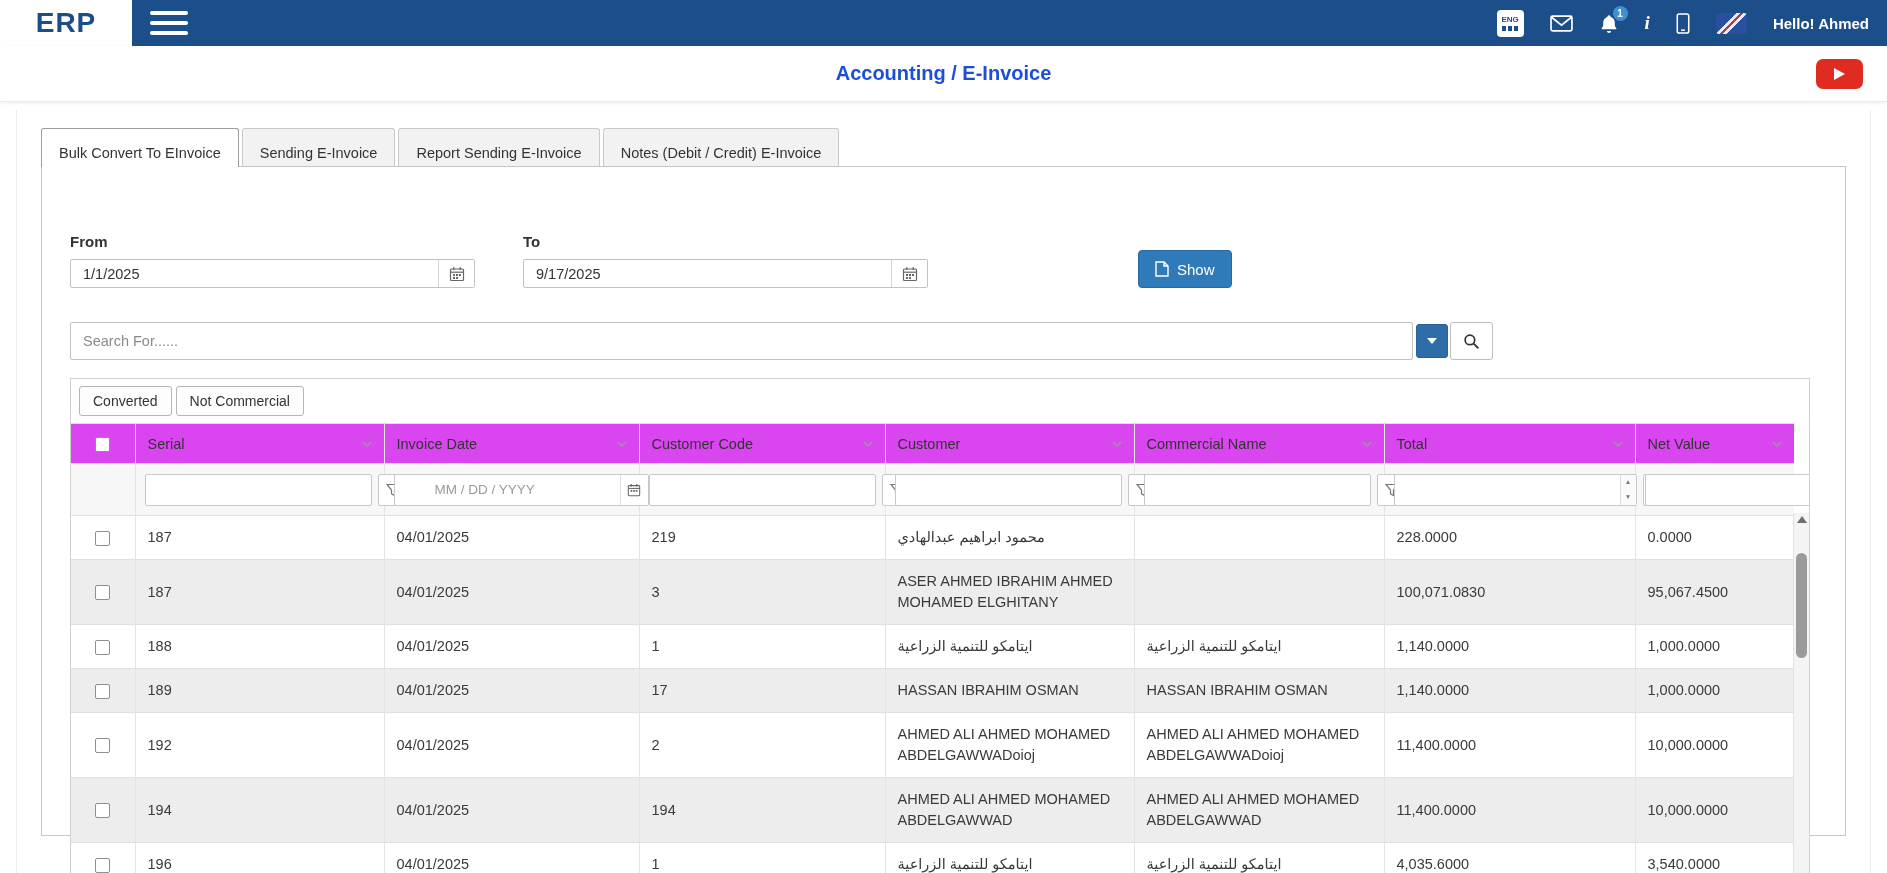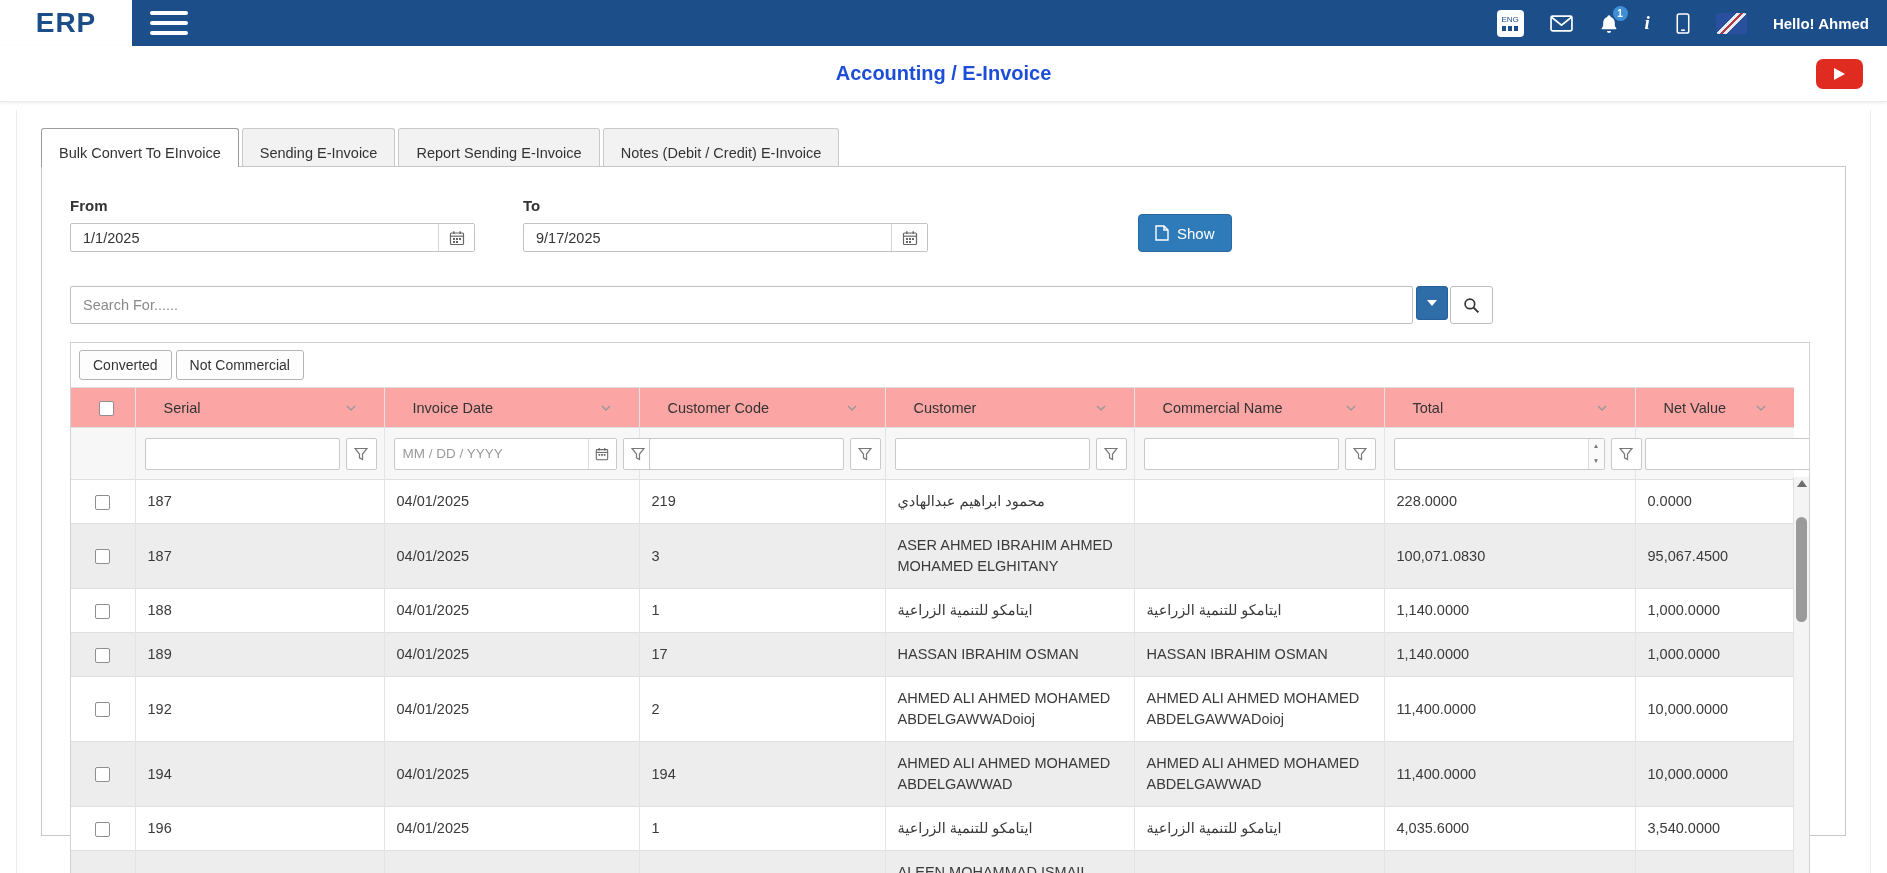--- a/index.html
+++ b/index.html
@@ -9,21 +9,21 @@
   
   .topbar { height:46px; background:#1c4e8a; display:flex; align-items:center; position:relative; }
   .logo-box { width:132px; height:46px; background:#fff; display:flex; align-items:center; justify-content:center; cursor:pointer; }
   .logo-text { font-weight:900; font-size:28px; color:#1b4e89; letter-spacing:1px; position:relative; }
   .hamburger { margin-left:18px; width:38px; height:28px; background:none; border:none; cursor:pointer;
     display:flex; flex-direction:column; justify-content:space-between; padding:2px 0; }
   .hamburger i { display:block; height:4px; background:#fff; border-radius:2px; }
   .topbar-right { margin-left:auto; display:flex; align-items:center; gap:26px; padding-right:18px; }
   .tb-icon { background:none; border:none; cursor:pointer; position:relative; display:flex; align-items:center; justify-content:center; }
   .lang-box { width:27px; height:27px; background:#fff; border-radius:4px; display:flex; flex-direction:column; align-items:center; justify-content:center; }
-  .lang-box .lang-label { font-size:8px; font-weight:normal; color:#1b4e89; line-height:9px; }
+  .lang-box .lang-label { font-size:8px; font-weight:bold; color:#1b4e89; line-height:9px; }
   .lang-box .lang-bars { display:flex; gap:2px; margin-top:2px; }
   .lang-box .lang-bars i { width:4px; height:5px; background:#1b4e89; display:block; }
   .badge { position:absolute; top:-7px; right:-9px; min-width:15px; height:15px; border-radius:8px;
     background:#3f8fd6; color:#fff; font-size:10px; line-height:15px; text-align:center; padding:0 3px; font-weight:bold; }
   .info-glyph { color:#fff; font-family:"Liberation Serif", serif; font-weight:bold; font-style:italic; font-size:19px; }
   .flag { width:31px; height:21px; border-radius:3px; overflow:hidden;
     background:linear-gradient(135deg,#2a4f9e 0 40%,#e8edf5 40% 48%,#b23a48 48% 52%,#e8edf5 52% 60%,#2a4f9e 60% 100%); }
   .greeting { color:#fff; font-size:15px; font-weight:bold; white-space:nowrap; cursor:pointer; }
 
   
@@ -38,54 +38,54 @@
   .main-wrap { margin:8px 16px 0; border-left:1px solid #ececec; border-right:1px solid #ececec; padding:18px 24px 0; height:767px; }
 
   .tabs { display:flex; align-items:flex-end; }
   .tab { background:#f2f2f2; border:1px solid #c9c9c9; border-bottom:none; padding:16px 17px; font-size:14.5px;
     color:#333; cursor:pointer; margin-right:3px; border-radius:3px 3px 0 0; position:relative; height:38px; white-space:nowrap; }
   .tab.active { background:#fff; border-color:#9d9d9d; z-index:2; margin-bottom:-1px; height:39px; }
 
   .panel { border:1px solid #c6c6c6; background:#fff; padding:30px 28px 0; position:relative; height:670px; }
 
   .daterow { display:flex; align-items:flex-end; }
-  .datecol { width:405px; }
+  .datecol { width:405px;margin-top:36px; }
   .datecol + .datecol { margin-left:48px; }
   .field-label { font-weight:bold; font-size:15px; color:#333; margin-bottom:9px; display:block; }
   .input-group { display:flex; height:29px; border:1px solid #c2c2c2; border-radius:2px; background:#fff; }
   .input-group input { flex:1; border:none; outline:none; padding:0 12px; font-size:14.5px; color:#333; background:transparent; font-family:inherit; }
   .cal-btn { width:36px; border:none; border-left:1px solid #d5d5d5; background:#fff; cursor:pointer;
     display:flex; align-items:center; justify-content:center; }
   .show-btn { margin-left:210px; height:38px; padding:0 16px; background:#2f7ab8; border:1px solid #2868a0; border-radius:4px;
     color:#fff; font-size:15px; cursor:pointer; display:flex; align-items:center; gap:8px; font-family:inherit; }
 
-  .searchrow { margin-top:34px; display:flex; }
+  .searchrow { margin-top:34px; display:flex; align-items:center; }
   .search-input { width:1343px; height:38px; border:1px solid #c2c2c2; border-radius:2px; padding:0 12px; font-size:14.5px;
     outline:none; color:#333; font-family:inherit; }
   .search-input::placeholder { color:#8a8a8a; }
   .dd-btn { width:32px; height:34px; margin-left:3px; background:#2f6da8; border:1px solid #27609a; border-radius:3px;
     cursor:pointer; display:flex; align-items:center; justify-content:center; }
   .dd-btn i { width:0; height:0; border-left:5px solid transparent; border-right:5px solid transparent; border-top:6px solid #fff; display:block; }
   .search-btn { width:43px; height:38px; margin-left:2px; background:#fff; border:1px solid #bdbdbd; border-radius:3px;
     cursor:pointer; display:flex; align-items:center; justify-content:center; }
 
   
   .grid-box { margin-top:18px; width:1740px; border:1px solid #d2d2d2; position:relative; background:#fff; height:545px; overflow:hidden; }
   .toggle-row { padding:7px 8px; display:flex; gap:4px; }
   .toggle-btn { background:#fdfdfd; border:1px solid #b5b5b5; border-radius:3px; padding:6px 13px; font-size:14px;
     color:#333; cursor:pointer; font-family:inherit; }
 
   table.grid { border-collapse:collapse; table-layout:fixed; width:1723px; }
   .grid th, .grid td { border-right:1px solid #e4e4e4; border-top:1px solid #e0e0e0; vertical-align:middle; text-align:left; }
   .grid th:last-child, .grid td:last-child { border-right:none; }
-  .hdr-row th { background:#fca5a5; height:40px; padding:0 28px; font-size:14.5px; font-weight:normal; color:#333; cursor:pointer; position:relative;margin-left:25px; }
+  .hdr-row th { background:#d946ef; height:40px; padding:0 12px; font-size:14.5px; font-weight:normal; color:#333; cursor:pointer; position:relative;margin-left:25px; }
   .hdr-row th .sortwrap { display:flex; align-items:center; justify-content:space-between; }
   .flt-row td { background:#f7f7f7; height:52px; padding:0 9px; }
   .flt-wrap { display:flex; align-items:center; gap:6px; }
-  .flt-input-wrap { position:relative; flex:1; height:32px; border:1px solid #c9c9c9; border-radius:2px; background:#fff; display:flex; }
+  .flt-input-wrap { position:relative; flex:1; height:32px; border:1px solid #c9c9c9; border-radius:2px; background:#fff; display:flex;padding-left:32px; }
   .flt-input-wrap input { flex:1; min-width:0; border:none; outline:none; padding:0 8px; font-size:13.5px; color:#333; background:transparent; font-family:inherit; }
   .flt-input-wrap input::placeholder { color:#9a9a9a; }
   .flt-cal { width:28px; border:none; border-left:1px solid #ddd; background:#fff; cursor:pointer; display:flex; align-items:center; justify-content:center; }
   .spin { width:16px; border-left:1px solid #ddd; background:#fafafa; display:flex; flex-direction:column; cursor:pointer; }
   .spin span { flex:1; font-size:6.5px; color:#777; display:flex; align-items:center; justify-content:center; line-height:1; }
   .funnel-btn { width:31px; height:32px; background:#fff; border:1px solid #c9c9c9; border-radius:2px; cursor:pointer;
     display:flex; align-items:center; justify-content:center; flex:0 0 auto; }
 
   .grid tbody td { background:#fff; padding:11px 12px; font-size:14.5px; color:#3a3a3a; line-height:1.45; }
   .grid tbody tr.alt td { background:#ededed; }

